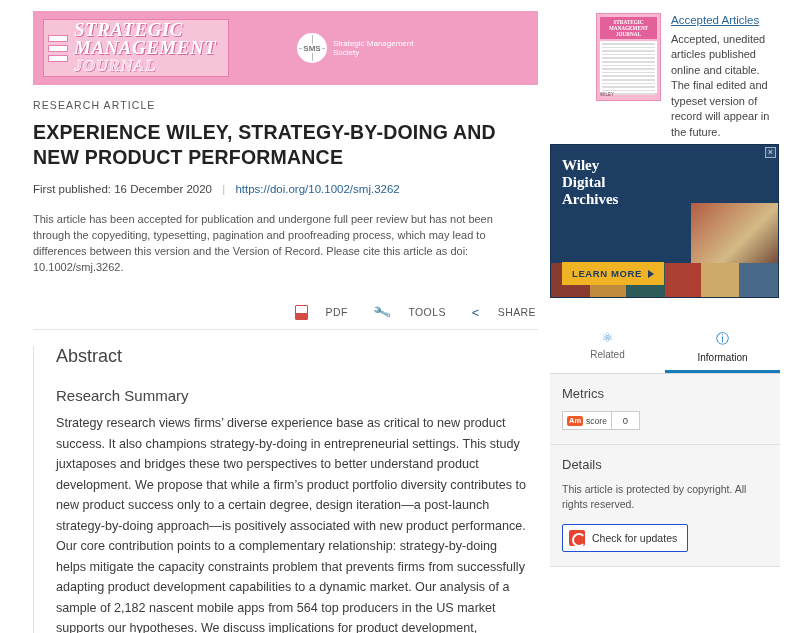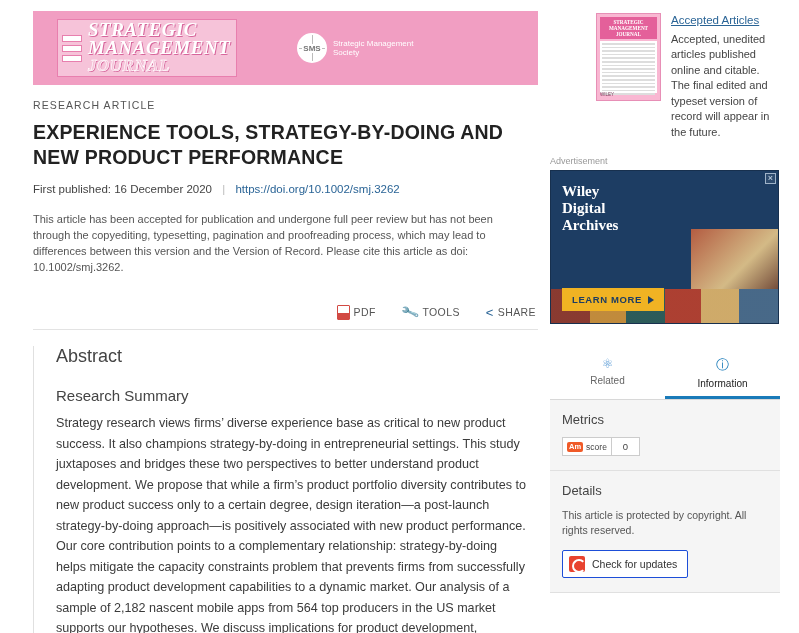--- a/index.html
+++ b/index.html
@@ -28,24 +28,24 @@
   
   .banner {
     position: relative;
     margin-top: 11px;
     height: 74px;
     background: #f19ec2;
     display: flex;
     align-items: center;
   }
   .banner-logo {
-    margin-left: 24px;
+    margin-left: 10px;
     background: #f6c3d9;
     border: 1px solid #e87fae;
-    padding: 2px 6px 2px 4px;
+    padding: 2px 12px 2px 4px;
     display: flex;
     align-items: stretch;
     height: 58px;
   }
   .banner-bars {
     width: 20px;
     display: flex;
     flex-direction: column;
     justify-content: center;
     gap: 3px;
@@ -173,21 +173,21 @@
     height: 34px;
     display: flex;
     align-items: center;
     justify-content: flex-end;
     gap: 26px;
     padding-right: 2px;
   }
   .tool {
     display: flex;
     align-items: center;
-    gap: 4px;
+    gap: 18px;
     font-size: 10.5px;
     color: #555;
     letter-spacing: 0.4px;
     cursor: pointer;
   }
   .pdf-icon {
     width: 13px; height: 15px;
     background: #fff;
     border: 1px solid #d24a43;
     border-radius: 1px;
@@ -491,21 +491,21 @@
       <div class="sms-logo">
         <div class="sms-circle">
           <span>SMS</span>
         </div>
         <div class="sms-text">Strategic Management Society</div>
       </div>
     </div>
 
     <div class="article-type">RESEARCH ARTICLE</div>
 
-    <h1 class="title">EXPERIENCE TOOLS, STRATEGY-BY-DOING AND NEW PRODUCT PERFORMANCE</h1>
+    <h1 class="title">EXPERIENCE WILEY, STRATEGY-BY-DOING AND NEW PRODUCT PERFORMANCE</h1>
 
 
     <div class="pubinfo">
       <span>First published:</span>
       <span>16 December 2020</span>
       <span class="sep">|</span>
       <a href="#">https://doi.org/10.1002/smj.3262</a>
     </div>
 
     <div class="disclaimer">This article has been accepted for publication and undergone full peer review but has not been through the copyediting, typesetting, pagination and proofreading process, which may lead to differences between this version and the Version of Record. Please cite this article as doi: 10.1002/smj.3262.</div>
@@ -559,21 +559,20 @@
         <div class="cov-foot">
           <span>WILEY</span>
         </div>
       </div>
       <div class="accepted-text">
         <a href="#">Accepted Articles</a>
         <span>Accepted, unedited articles published online and citable. The final edited and typeset version of record will appear in the future.</span>
       </div>
     </div>
 
-    <div class="ad-label">Advertisement</div>
 
     <div class="ad">
       <div class="arcs">
         <div class="a1"></div>
           <div class="a2"></div>
           <div class="a3"></div>
       </div>
       <div class="close">×</div>
       <div class="ad-head">
         <span>Wiley</span><br>

